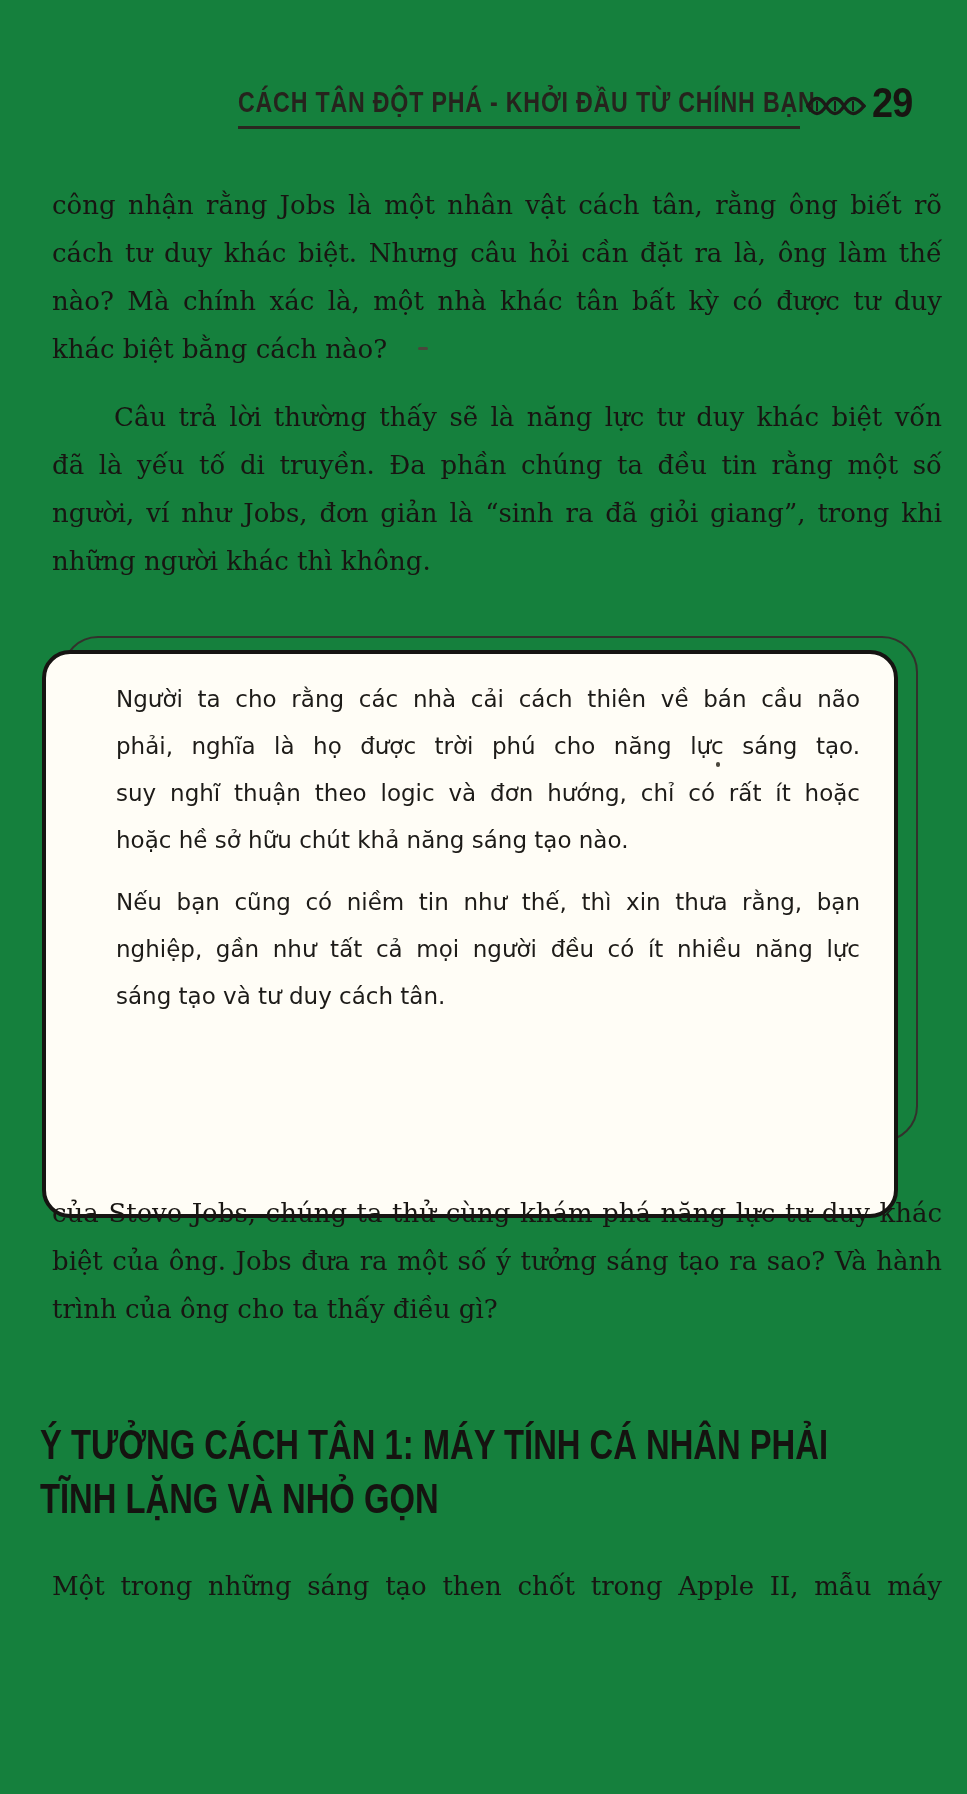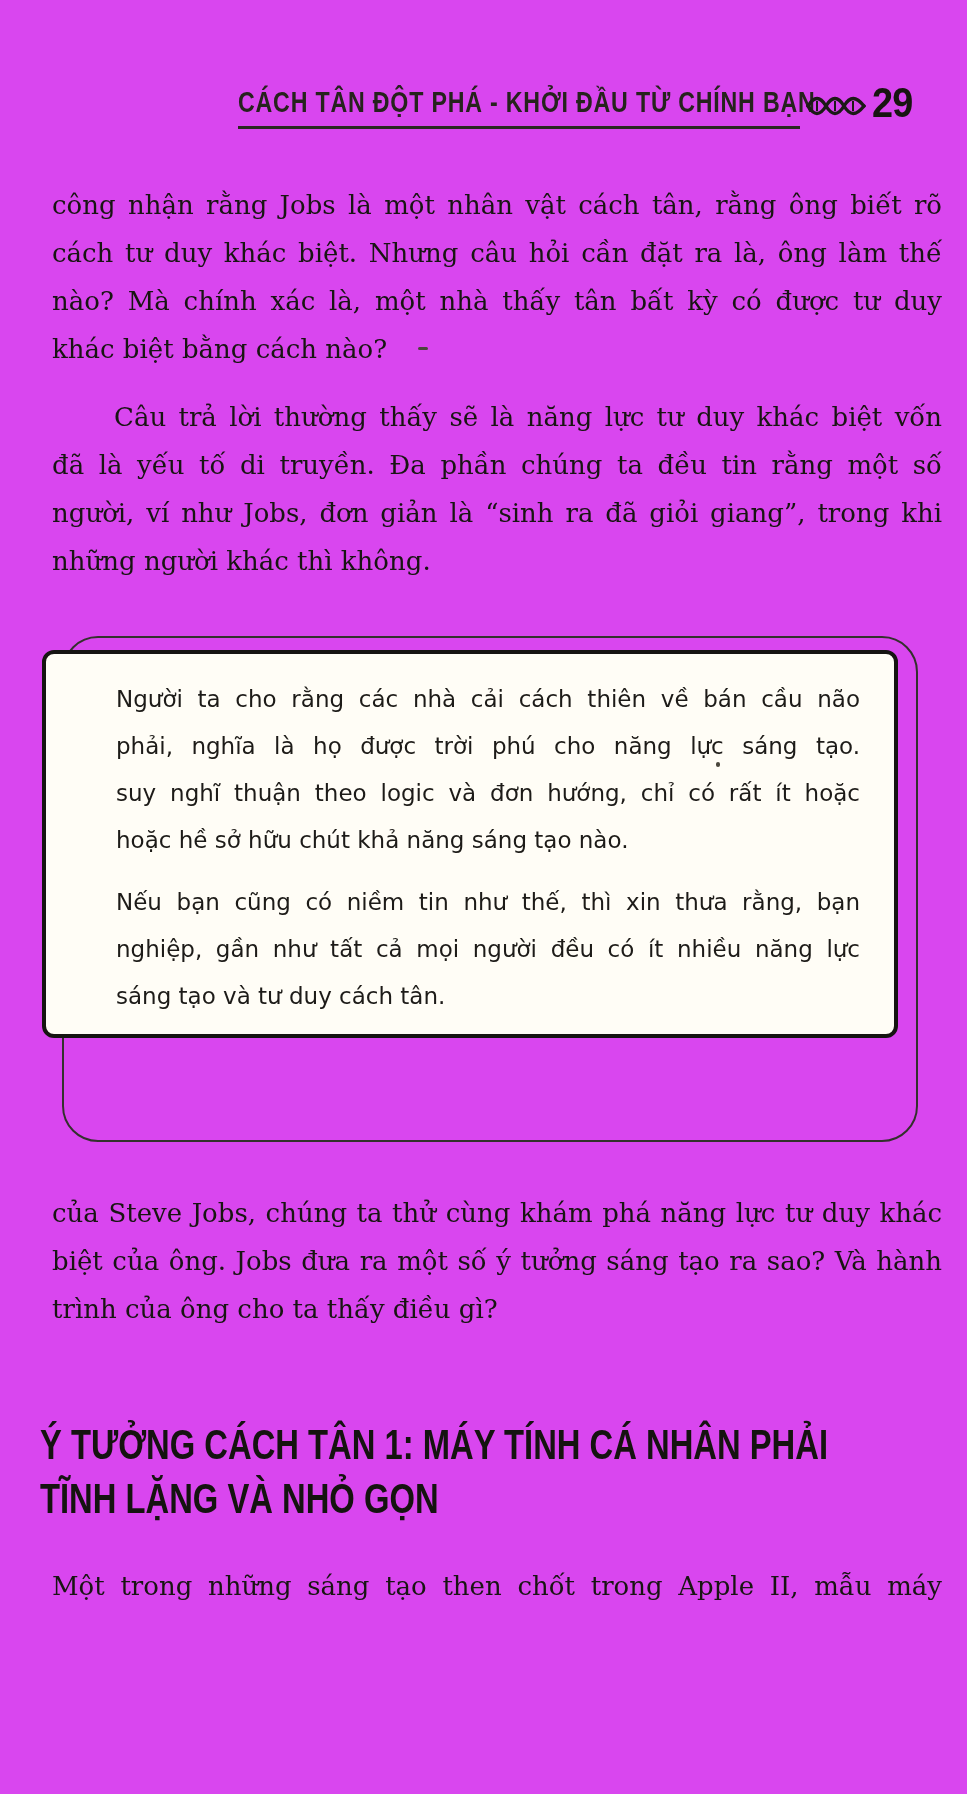--- a/index.html
+++ b/index.html
@@ -1,21 +1,21 @@
 <!DOCTYPE html>
 <html><head>
 <meta charset="utf-8">
 <style>
   html,body { margin:0; padding:0; }
   body { background:#e8e8e8; }
   .page {
     position:relative;
     width:967px; height:1794px;
     margin:0 auto;
-    background:#d946ef;
+    background:#15803d;
     overflow:hidden;
     color:#1b1814;
     text-decoration:underline;
   }
   
   .running-head {
     position:absolute; left:238px; top:86px;
     font-family:"Liberation Sans","DejaVu Sans",sans-serif;
     font-size:29px; font-weight:600; color:#26231d;
     letter-spacing:1px; white-space:nowrap;
@@ -44,22 +44,22 @@
   .body-par .ln { text-align:justify; text-align-last:justify; }
   .body-par .ln.last { text-align-last:left; }
   .body-par .ln.indent { text-indent:62px; }
   
   .callout-outer {
     position:absolute; left:62px; top:636px; width:856px; height:506px;
     border:2px solid #33312c; border-radius:36px;
     box-sizing:border-box;
   }
   .callout {
-    position:absolute; left:42px; top:650px; width:856px; height:388px;
-    border:4px solid #161412; border-radius:12px;
+    position:absolute; left:42px; top:650px; width:856px; height:568px;
+    border:4px solid #161412; border-radius:28px;
     box-sizing:border-box; background:#fffdf6;
     padding:22px 34px 0 70px;
   }
   .callout .cpar {
     font-family:"DejaVu Sans","Liberation Sans",sans-serif;
     font-size:23px; line-height:47px; color:#1d1b18;
   }
   .callout .cpar + .cpar { margin-top:15px; }
   .callout .ln { text-align:justify; text-align-last:justify; }
   .callout .ln.last { text-align-last:left; }
@@ -87,21 +87,21 @@
     <path d="M2,12 C8,2 14,2 20,12 C26,22 32,22 38,12 C44,2 50,2 58,12" fill="none" stroke="#1c1a17" stroke-width="3.4" stroke-linecap="round"></path>
     <path d="M2,12 C8,22 14,22 20,12 C26,2 32,2 38,12 C44,22 50,22 58,12" fill="none" stroke="#1c1a17" stroke-width="3.4" stroke-linecap="round"></path>
     <path d="M11,7 L11,17 M29,7 L29,17 M47,7 L47,17" stroke="#1c1a17" stroke-width="2"></path>
   </svg>
 
   <div class="folio">29</div>
 
   <div class="body-par" style="top:181px;">
     <div class="ln">công nhận rằng Jobs là một nhân vật cách tân, rằng ông biết rõ</div>
     <div class="ln">cách tư duy khác biệt. Nhưng câu hỏi cần đặt ra là, ông làm thế</div>
-    <div class="ln">nào? Mà chính xác là, một nhà thấy tân bất kỳ có được tư duy</div>
+    <div class="ln">nào? Mà chính xác là, một nhà khác tân bất kỳ có được tư duy</div>
     <div class="ln last">khác biệt bằng cách nào?</div>
   </div>
 
   <div class="body-par" style="top:393px;">
     <div class="ln indent">Câu trả lời thường thấy sẽ là năng lực tư duy khác biệt vốn</div>
     <div class="ln">đã là yếu tố di truyền. Đa phần chúng ta đều tin rằng một số</div>
     <div class="ln">người, ví như Jobs, đơn giản là “sinh ra đã giỏi giang”, trong khi</div>
     <div class="ln last">những người khác thì không.</div>
   </div>
 

